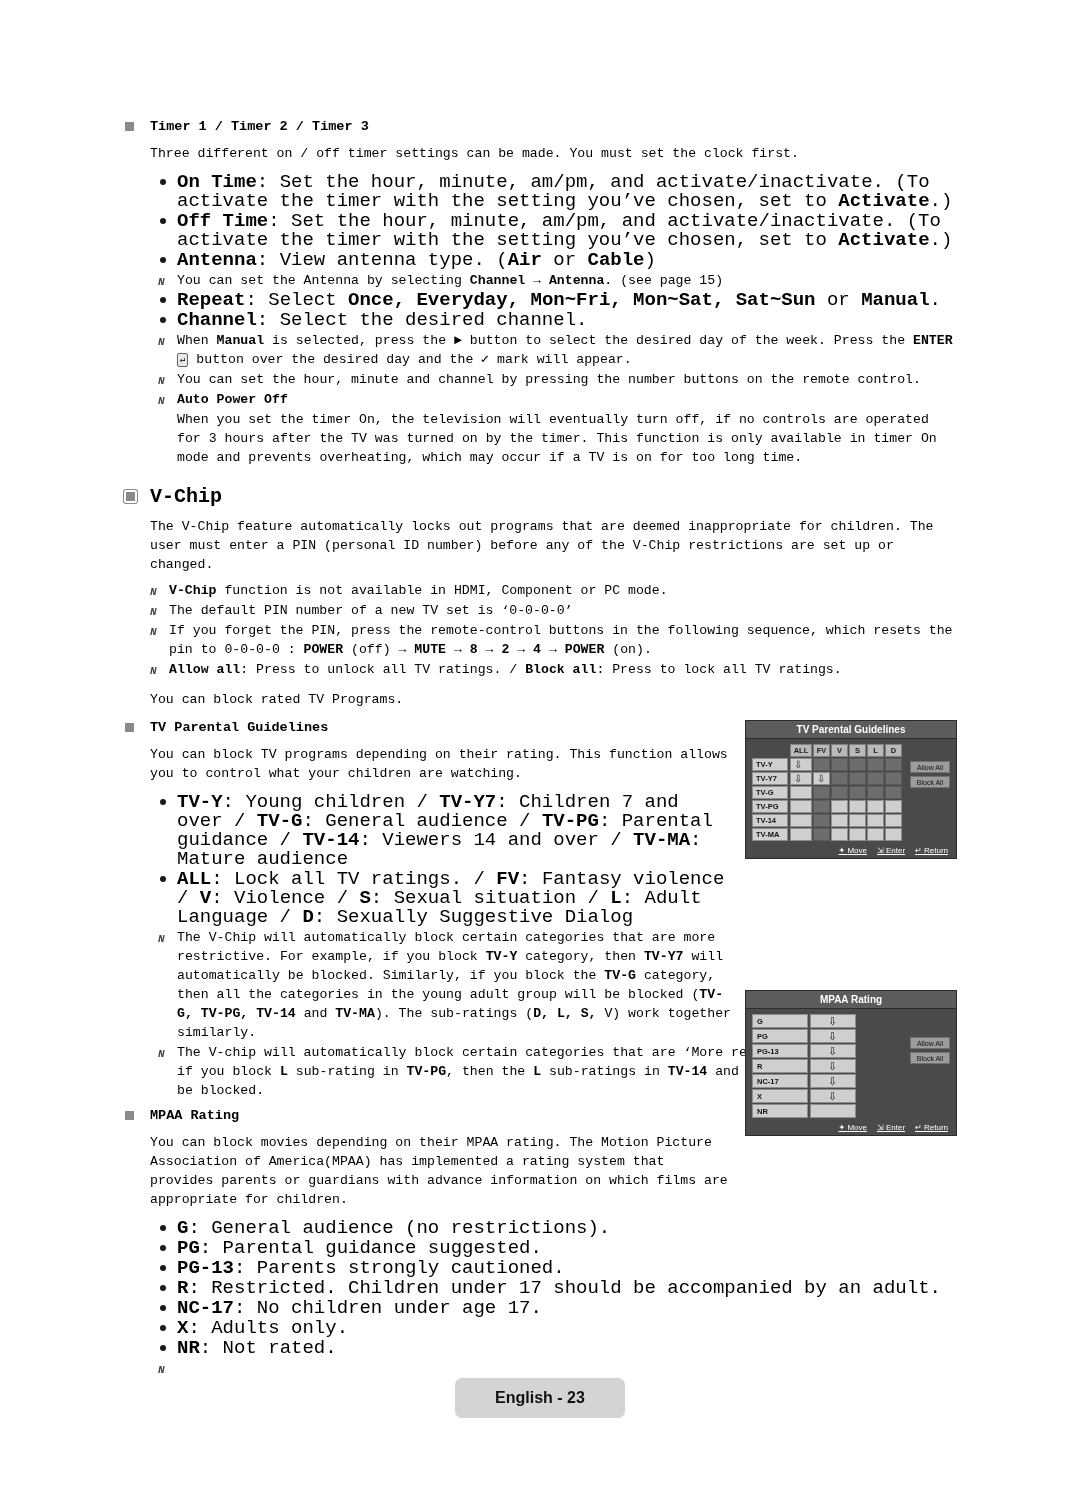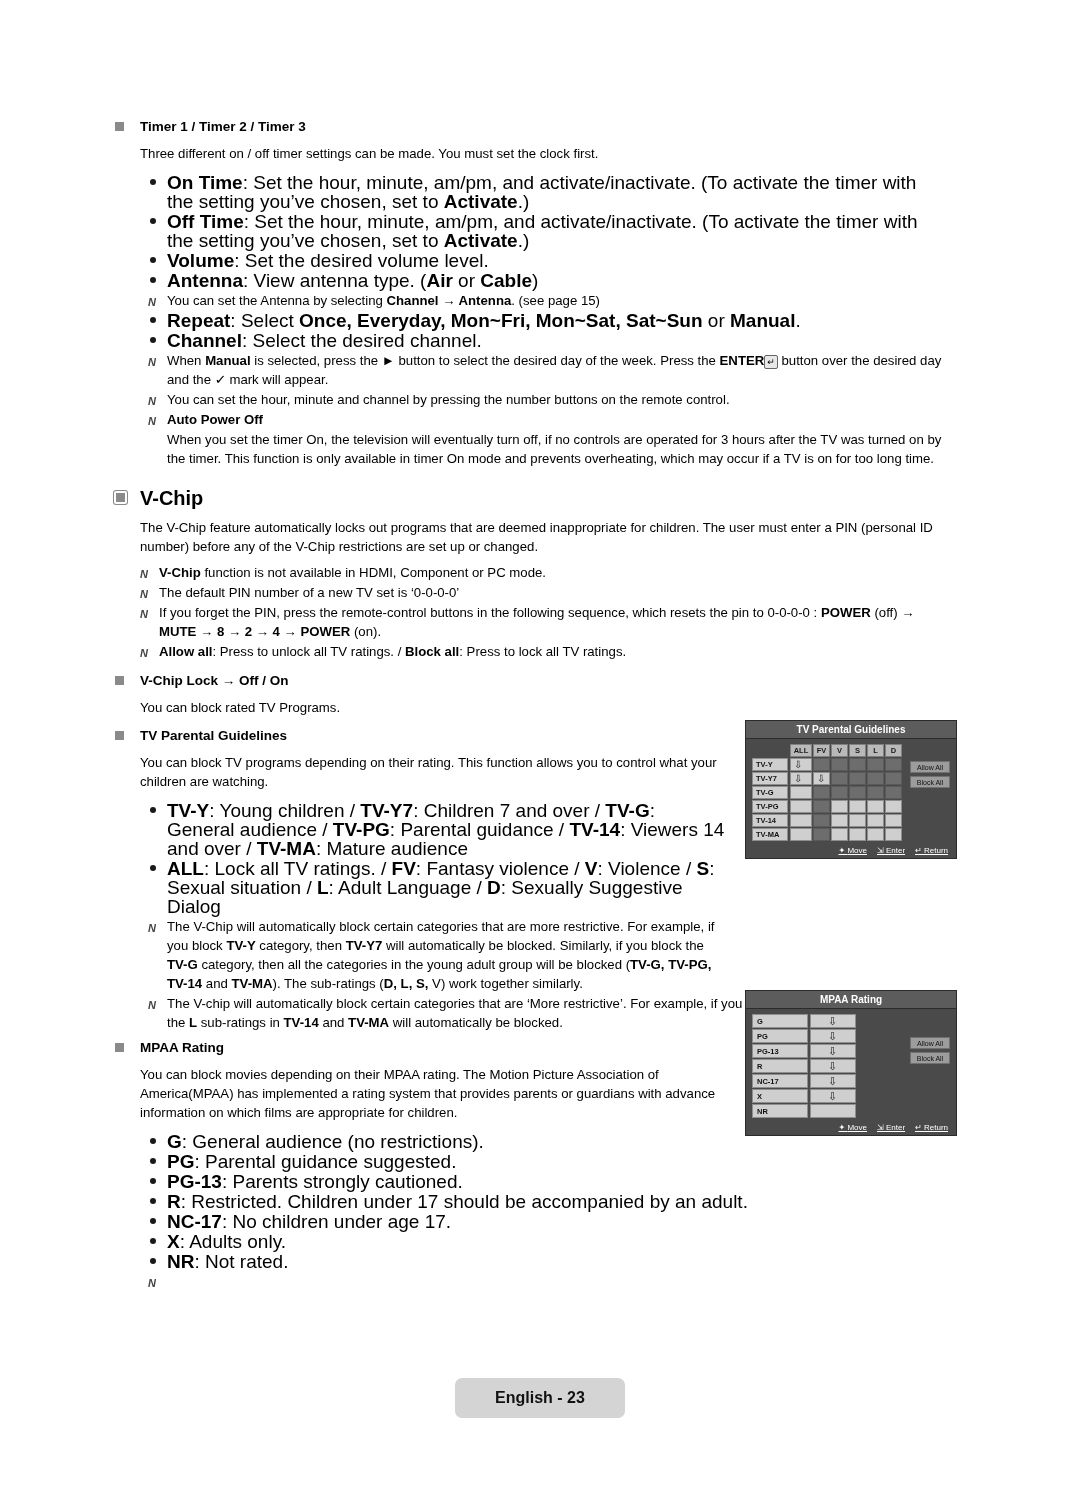--- a/index.html
+++ b/index.html
@@ -13,23 +13,24 @@
     position: relative;
   }
   .page {
     position: absolute;
     left: 0; top: 0;
     width: 1080px; height: 1488px;
     padding: 0;
   }
   .content {
     position: absolute;
-    left: 115px;
+    left: 125px;
     top: 118px;
     width: 830px;
+    font-family: Liberation Mono, monospace;
   }
   
   .sq-head {
     position: relative;
     font-size: 13.5px;
     font-weight: bold;
     margin: 0 0 8px 0;
     padding-left: 25px;
     line-height: 18px;
   }
@@ -242,23 +243,20 @@
     <div class="para">Three different on / off timer settings can be made. You must set the clock first.</div>
     <div class="sp6"></div>
 
     <div class="dot-item">
       <b>On Time</b><span>: Set the hour, minute, am/pm, and activate/inactivate. (To activate the timer with the setting you’ve chosen, set to <b>Activate</b>.)</span>
     </div>
     <div class="dot-item">
       <b>Off Time</b><span>: Set the hour, minute, am/pm, and activate/inactivate. (To activate the timer with the setting you’ve chosen, set to <b>Activate</b>.)</span>
     </div>
     <div class="dot-item">
-      <b>Volume</b><span>: Set the desired volume level.</span>
-    </div>
-    <div class="dot-item">
       <b>Antenna</b><span>: View antenna type. (<b>Air</b> or <b>Cable</b>)</span>
     </div>
     <div class="note-item">
       <span class="nglyph">N</span>
       <span>You can set the Antenna by selecting <b>Channel → Antenna</b>. (see page 15)</span>
     </div>
     <div class="dot-item">
       <b>Repeat</b><span>: Select <b>Once, Everyday, Mon~Fri, Mon~Sat, Sat~Sun</b> or <b>Manual</b>.</span>
     </div>
     <div class="dot-item">
@@ -292,21 +290,20 @@
     <div class="note-item" style="padding-left:44px;">
       <span class="nglyph" style="left:25px;">N</span>
       <span>If you forget the PIN, press the remote-control buttons in the following sequence, which resets the pin to 0-0-0-0 : <b>POWER</b> (off) → <b>MUTE</b> → <b>8</b> → <b>2</b> → <b>4</b> → <b>POWER</b> (on).</span>
     </div>
     <div class="note-item" style="padding-left:44px;">
       <span class="nglyph" style="left:25px;">N</span>
       <span><b>Allow all</b>: Press to unlock all TV ratings. / <b>Block all</b>: Press to lock all TV ratings.</span>
     </div>
     <div class="sp10"></div>
 
-    <div class="sq-head">V-Chip Lock → Off / On</div>
     <div class="para">You can block rated TV Programs.</div>
     <div class="sp6"></div>
 
     <div class="sq-head">TV Parental Guidelines</div>
     <div class="para narrow">You can block TV programs depending on their rating. This function allows you to control what your children are watching.</div>
     <div class="sp6"></div>
     <div class="dot-item narrow">
       <b>TV-Y</b>: Young children / <b>TV-Y7</b>: Children 7 and over / <b>TV-G</b>: General audience / <b>TV-PG</b>: Parental guidance / <b>TV-14</b>: Viewers 14 and over / <b>TV-MA</b>: Mature audience
     </div>
     <div class="dot-item narrow">

